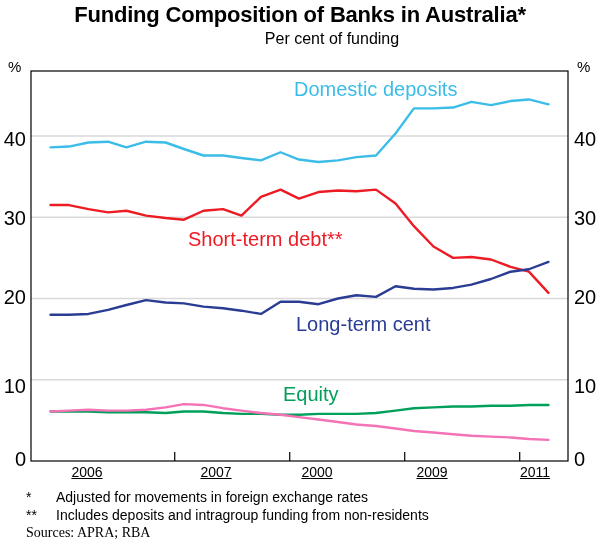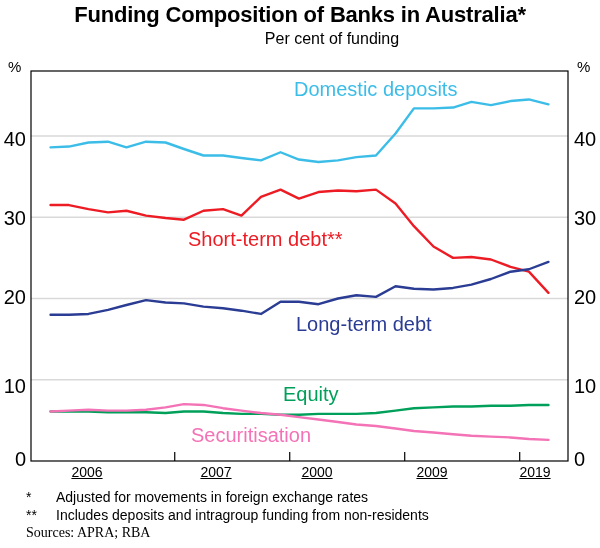--- a/index.html
+++ b/index.html
@@ -121,21 +121,21 @@
   <div class="ytick-label right" style="left:574px; top:448px;">0</div>
   <div class="ytick-label right" style="left:574px; top:375px;">10</div>
   <div class="ytick-label right" style="left:574px; top:286px;">20</div>
   <div class="ytick-label right" style="left:574px; top:207px;">30</div>
   <div class="ytick-label right" style="left:574px; top:128px;">40</div>
 
   <div class="xtick-label" style="left:47px;">2006</div>
   <div class="xtick-label" style="left:176px;">2007</div>
   <div class="xtick-label" style="left:277px;">2000</div>
   <div class="xtick-label" style="left:392px;">2009</div>
-  <div class="xtick-label" style="left:495px;">2019</div>
+  <div class="xtick-label" style="left:495px;">2011</div>
 
   <svg id="plot" width="600" height="548" viewBox="0 0 600 548" style="position:absolute; left:0; top:0;">
     <g id="gridlines">
         <line x1="31" x2="568" y1="379.75" y2="379.75" stroke="#D9D9D9" stroke-width="1.6"></line>
         <line x1="31" x2="568" y1="298.5" y2="298.5" stroke="#D9D9D9" stroke-width="1.6"></line>
         <line x1="31" x2="568" y1="217.25" y2="217.25" stroke="#D9D9D9" stroke-width="1.6"></line>
         <line x1="31" x2="568" y1="136" y2="136" stroke="#D9D9D9" stroke-width="1.6"></line>
       </g>
     <g id="xticks">
         <line x1="174.73661670235322" x2="174.73661670235322" y1="461" y2="452" stroke="#000" stroke-width="1.2"></line>
@@ -148,23 +148,22 @@
         <path d="M 50.55 147.38 L 68.95 146.56 L 88.49 142.50 L 108.04 141.69 L 126.44 147.38 L 145.99 141.69 L 165.54 142.50 L 183.94 149.00 L 203.48 155.50 L 223.03 155.50 L 241.43 157.94 L 260.98 160.38 L 280.53 152.25 L 298.93 159.56 L 318.47 162.00 L 338.02 160.38 L 356.42 157.13 L 375.97 155.50 L 395.52 133.56 L 413.91 108.38 L 433.46 108.38 L 453.01 107.56 L 471.41 101.88 L 490.96 105.13 L 510.51 101.06 L 528.90 99.44 L 548.45 104.31" fill="none" stroke="#3BBDE8" stroke-width="2.4" stroke-linejoin="round" stroke-linecap="round"></path>
         <path d="M 50.55 205.06 L 68.95 205.06 L 88.49 209.12 L 108.04 212.37 L 126.44 210.75 L 145.99 215.63 L 165.54 218.06 L 183.94 219.69 L 203.48 210.75 L 223.03 209.12 L 241.43 215.63 L 260.98 196.94 L 280.53 189.63 L 298.93 198.56 L 318.47 192.06 L 338.02 190.44 L 356.42 191.25 L 375.97 189.63 L 395.52 203.44 L 413.91 226.19 L 433.46 246.50 L 453.01 257.88 L 471.41 257.06 L 490.96 259.50 L 510.51 266.81 L 528.90 271.69 L 548.45 292.81" fill="none" stroke="#ED1C24" stroke-width="2.4" stroke-linejoin="round" stroke-linecap="round"></path>
         <path d="M 50.55 314.75 L 68.95 314.75 L 88.49 313.94 L 108.04 309.88 L 126.44 305.00 L 145.99 300.13 L 165.54 302.56 L 183.94 303.38 L 203.48 306.63 L 223.03 308.25 L 241.43 310.69 L 260.98 313.94 L 280.53 301.75 L 298.93 301.75 L 318.47 304.19 L 338.02 298.50 L 356.42 295.25 L 375.97 296.88 L 395.52 286.31 L 413.91 288.75 L 433.46 289.56 L 453.01 287.94 L 471.41 284.69 L 490.96 279.00 L 510.51 271.69 L 528.90 269.25 L 548.45 261.94" fill="none" stroke="#2A3C93" stroke-width="2.4" stroke-linejoin="round" stroke-linecap="round"></path>
         <path d="M 50.55 411.44 L 68.95 411.44 L 88.49 411.44 L 108.04 412.25 L 126.44 412.25 L 145.99 412.25 L 165.54 413.06 L 183.94 411.44 L 203.48 411.44 L 223.03 413.06 L 241.43 413.88 L 260.98 413.88 L 280.53 414.69 L 298.93 414.69 L 318.47 413.88 L 338.02 413.88 L 356.42 413.88 L 375.97 413.06 L 395.52 410.63 L 413.91 408.19 L 433.46 407.38 L 453.01 406.56 L 471.41 406.56 L 490.96 405.75 L 510.51 405.75 L 528.90 404.94 L 548.45 404.94" fill="none" stroke="#00A05A" stroke-width="2.4" stroke-linejoin="round" stroke-linecap="round"></path>
         <path d="M 50.55 411.44 L 68.95 410.63 L 88.49 409.81 L 108.04 410.63 L 126.44 410.63 L 145.99 409.81 L 165.54 407.38 L 183.94 404.13 L 203.48 404.94 L 223.03 408.19 L 241.43 410.63 L 260.98 413.06 L 280.53 414.69 L 298.93 417.13 L 318.47 419.56 L 338.02 422.00 L 356.42 424.44 L 375.97 426.06 L 395.52 428.50 L 413.91 430.94 L 433.46 432.56 L 453.01 434.19 L 471.41 435.81 L 490.96 436.63 L 510.51 437.44 L 528.90 439.06 L 548.45 439.88" fill="none" stroke="#F472B6" stroke-width="2.4" stroke-linejoin="round" stroke-linecap="round"></path>
       </g>
   </svg>
 
   <div class="series-label" id="label-domestic">Domestic deposits</div>
   <div class="series-label" id="label-shortterm">Short-term debt**</div>
-  <div class="series-label" id="label-longterm">Long-term debt</div>
+  <div class="series-label" id="label-longterm">Long-term cent</div>
   <div class="series-label" id="label-equity">Equity</div>
-  <div class="series-label" id="label-securit">Securitisation</div>
 
   <div class="footnotes">
     <div class="fn-row">
       <span class="fn-mark">*</span>
       <span class="fn-text">Adjusted for movements in foreign exchange rates</span>
     </div>
     <div class="fn-row">
       <span class="fn-mark">**</span>
       <span class="fn-text">Includes deposits and intragroup funding from non-residents</span>
     </div>

